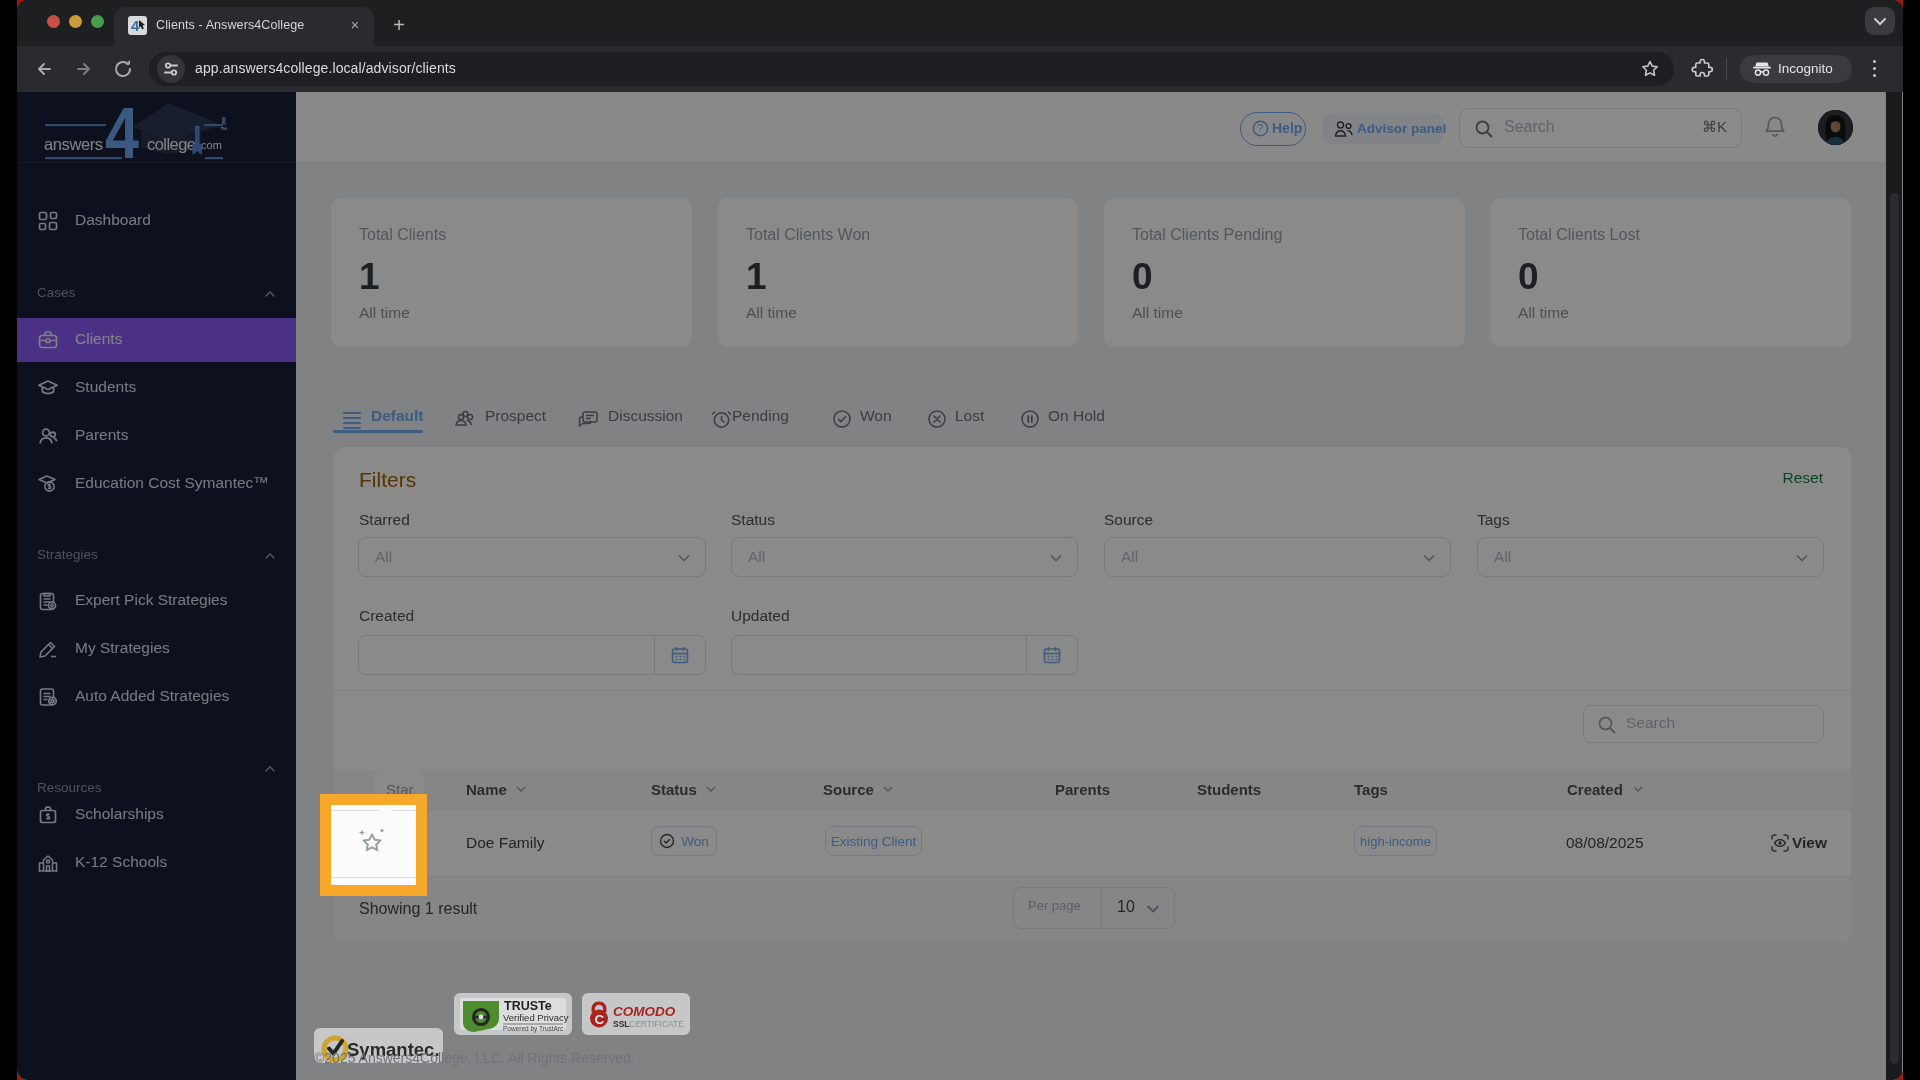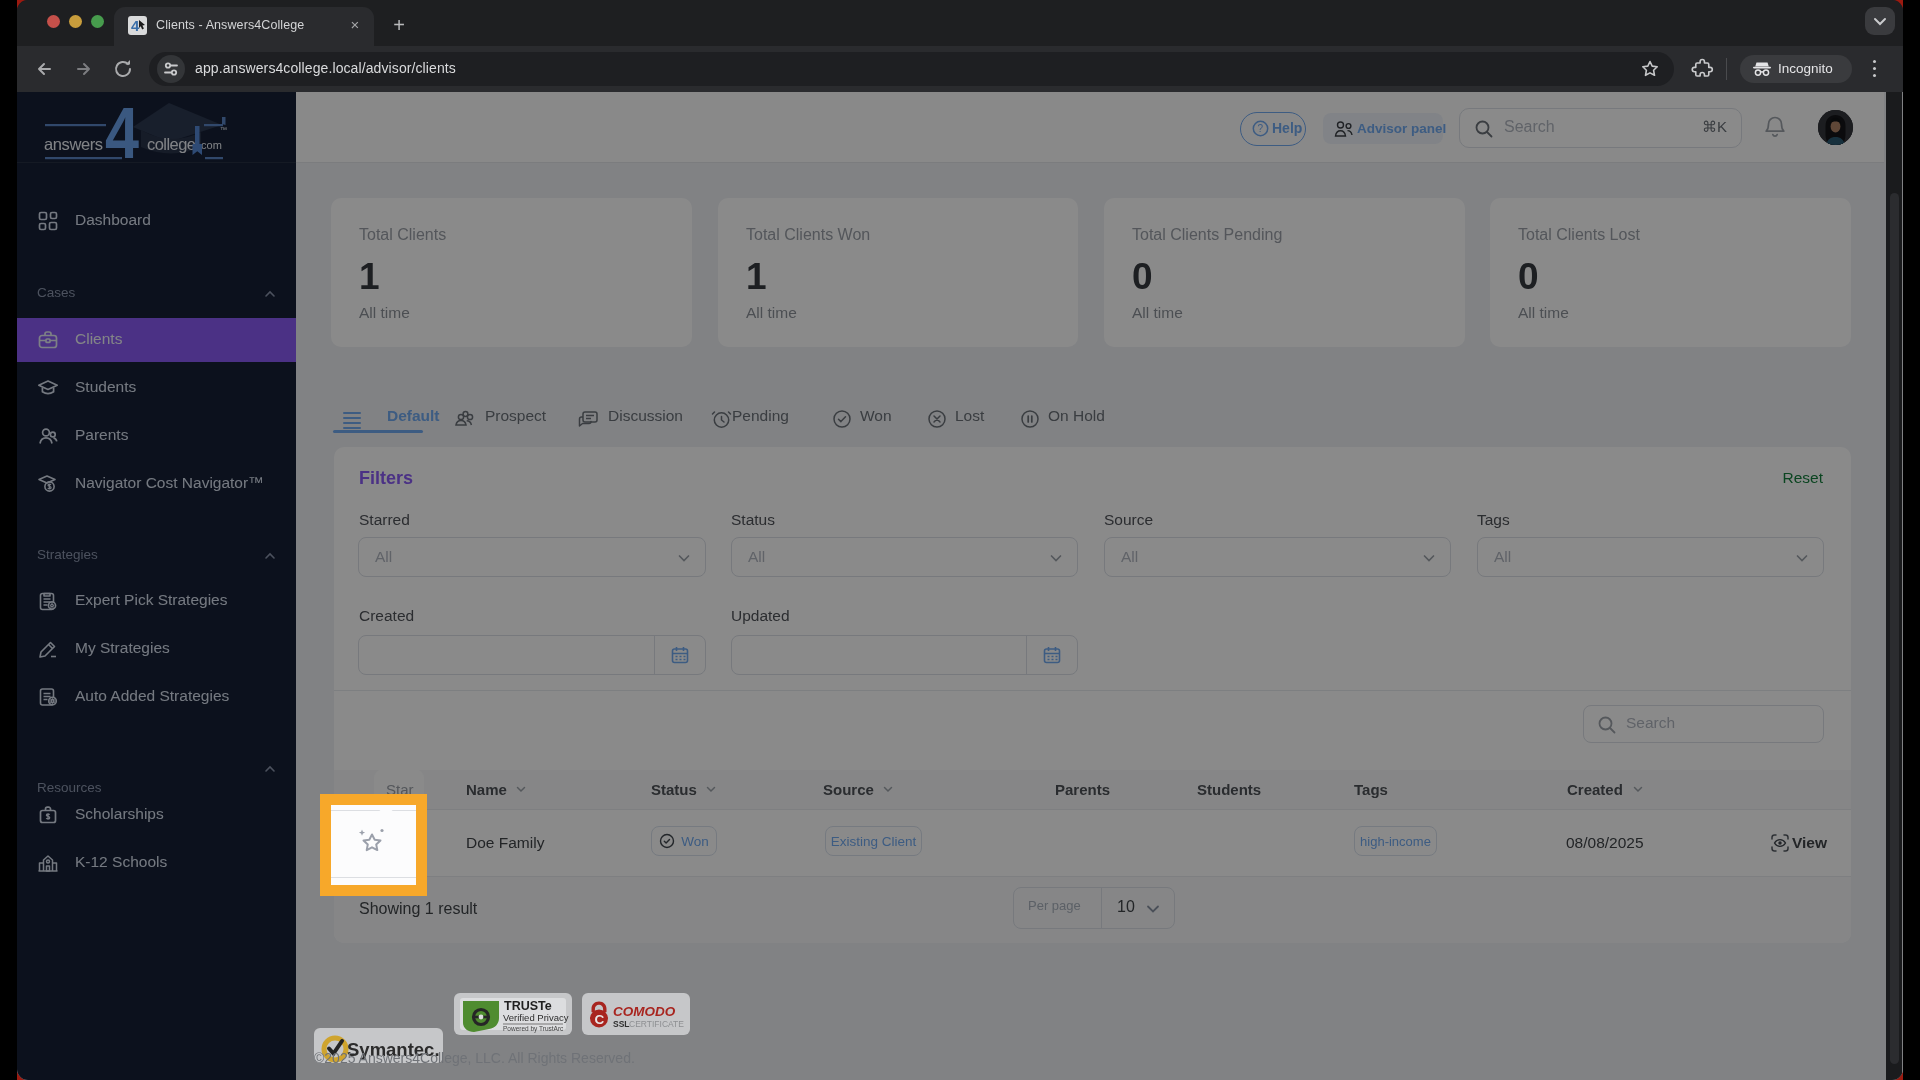--- a/index.html
+++ b/index.html
@@ -251,21 +251,21 @@
         <div class="navitem" style="top:370px">
           <div class="nic">
               <svg width="24" height="24" viewBox="0 0 24 24">
                 <g stroke="#d8e0ee" stroke-width="1.6" fill="none" stroke-linejoin="round">
                   <path d="M11 4L3 7.5l8 3.5 8-3.5z"></path>
                   <circle cx="13.5" cy="14.5" r="4.6"></circle>
                   <path d="M13.5 11.8v5.4m-1.7-1.2c.5.6 1.1.9 1.7.9.9 0 1.6-.5 1.6-1.2 0-1.7-3.1-.9-3.1-2.4 0-.6.6-1.1 1.5-1.1.6 0 1.1.2 1.5.7" stroke-width="1.2"></path>
                 </g>
               </svg>
             </div>
-          <div class="nlabel">Navigator Cost Navigator™</div>
+          <div class="nlabel">Education Cost Symantec™</div>
         </div>
         <div class="navsec" style="top:455px">Strategies</div>
         <div class="navchev" style="top:458px">
             <svg width="12" height="12" viewBox="0 0 12 12">
               <path d="M2 8l4-4 4 4" stroke="#8d97ae" stroke-width="1.6" fill="none" stroke-linecap="round"></path>
             </svg>
           </div>
         <div class="navitem" style="top:487px">
           <div class="nic">
               <svg width="24" height="24" viewBox="0 0 24 24">
@@ -403,21 +403,21 @@
               <div class="sc-num">0</div>
               <div class="sc-sub">All time</div>
           </div>
 
           <div class="ftab" style="left:45px;color:#71aaf1;font-weight:700"><span class="ticon">
                 <svg width="22" height="22" viewBox="0 0 22 22">
                   <g stroke="#71aaf1" stroke-width="2" stroke-linecap="round">
                     <path d="M3 5h16M3 10h16M3 15h16M3 20h16"></path>
                   </g>
                 </svg>
-              </span><span style="margin-left:46px">Default</span></div>
+              </span><span style="margin-left:30px">Default</span></div>
           <div style="position:absolute;left:37px;top:338px;width:90px;height:3px;background:#71aaf1;border-radius:2px"></div>
           <div class="ftab" style="left:158px"><span class="ticon">
                 <svg width="23" height="22" viewBox="0 0 23 22">
                   <g stroke="#6b7178" stroke-width="1.5" fill="none">
                     <circle cx="7" cy="9" r="2.6"></circle>
                     <circle cx="16" cy="9" r="2.6"></circle>
                     <path d="M2 17c.5-2.8 2.3-4.4 5-4.4s4.5 1.6 5 4.4zM12.7 12.8c2.5.1 4.2 1.7 4.7 4.2"></path>
                     <circle cx="11.5" cy="6" r="2.4" fill="#ecedef00"></circle>
                   </g>
                 </svg>
@@ -453,21 +453,21 @@
                 </svg>
               </span><span style="margin-left:29px">Lost</span></div>
           <div class="ftab" style="left:723px"><span class="ticon">
                 <svg width="22" height="22" viewBox="0 0 22 22">
                   <circle cx="11" cy="11" r="8" stroke="#6b7178" stroke-width="1.5" fill="none"></circle>
                   <path d="M9.2 8v6m3.6-6v6" stroke="#6b7178" stroke-width="1.7" stroke-linecap="round"></path>
                 </svg>
               </span><span style="margin-left:29px">On Hold</span></div>
 
           <div id="fcard">
-            <div style="position:absolute;left:25px;top:21px;font-size:18px;font-weight:700;color:#8b5cf6">Filters</div>
+            <div style="position:absolute;left:25px;top:21px;font-size:21px;font-weight:400;color:#a16207">Filters</div>
             <div id="reset">Reset</div>
             <div class="flabel" style="left:25px;top:64px">Starred</div>
             <div class="fselect" style="left:24px;top:90px;width:348px">
                 <span style="position:absolute;left:16px;top:10px">All</span>
                 <span class="fsel-chev">
                   <svg width="14" height="14" viewBox="0 0 14 14">
                     <path d="M2.5 5l4.5 4.5L11.5 5" stroke="#9da3aa" stroke-width="1.7" fill="none" stroke-linecap="round"></path>
                   </svg>
                 </span>
               </div>

